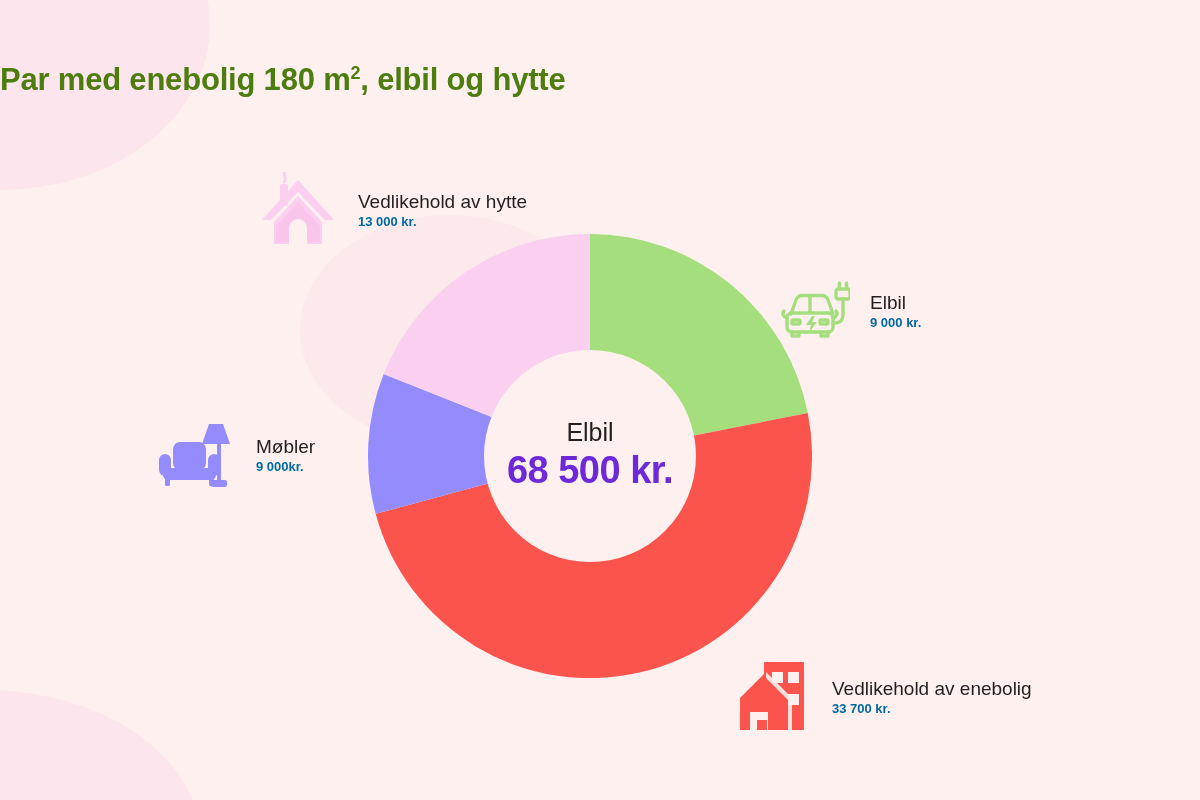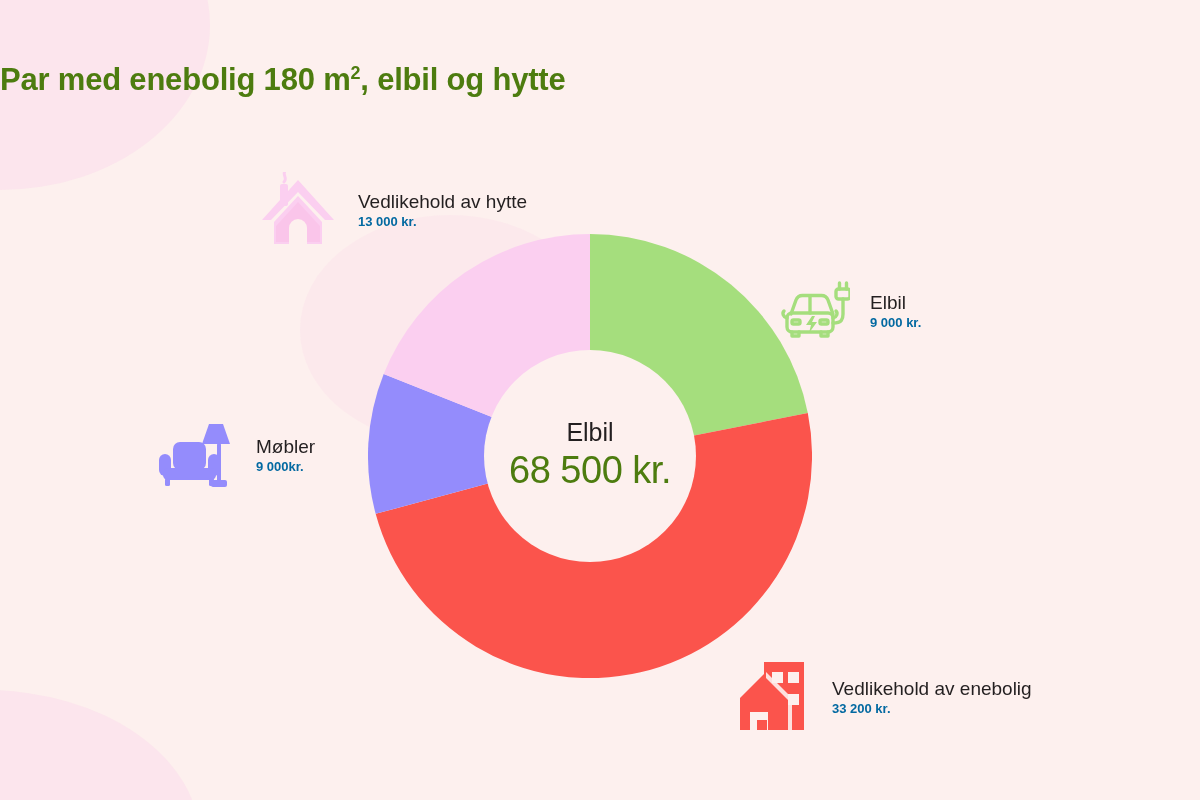--- a/index.html
+++ b/index.html
@@ -78,22 +78,22 @@
     text-align: center;
     pointer-events: none;
   }
   #center-label {
     font-size: 25px;
     color: #231f20;
     line-height: 1.1;
   }
   #center-value {
     font-size: 38px;
-    font-weight: normal;
-    color: #4d7c0f;
+    font-weight: bold;
+    color: #6d28d9;
     line-height: 1.25;
     letter-spacing: -.5px;
     white-space: nowrap;
   }
 
   
   .callout {
     position: absolute;
     display: flex;
     align-items: center;
@@ -217,17 +217,17 @@
         <path d="M30 12 L56 38 L56 70 L52 70 L52 40 L30 18 Z" opacity=".9"></path>
         <rect x="36" y="12" width="11" height="11"></rect>
         <rect x="52" y="12" width="11" height="11"></rect>
         <rect x="52" y="34" width="11" height="11"></rect>
         <rect x="14" y="52" width="18" height="18"></rect>
       </g>
       <rect x="21" y="60" width="10" height="10" fill="#fb544c"></rect>
     </svg>
     <div class="txt">
       <div class="name">Vedlikehold av enebolig</div>
-      <div class="amount">33 200 kr.</div>
+      <div class="amount">33 700 kr.</div>
     </div>
   </div>
 
 </div>
 
 </body></html>

